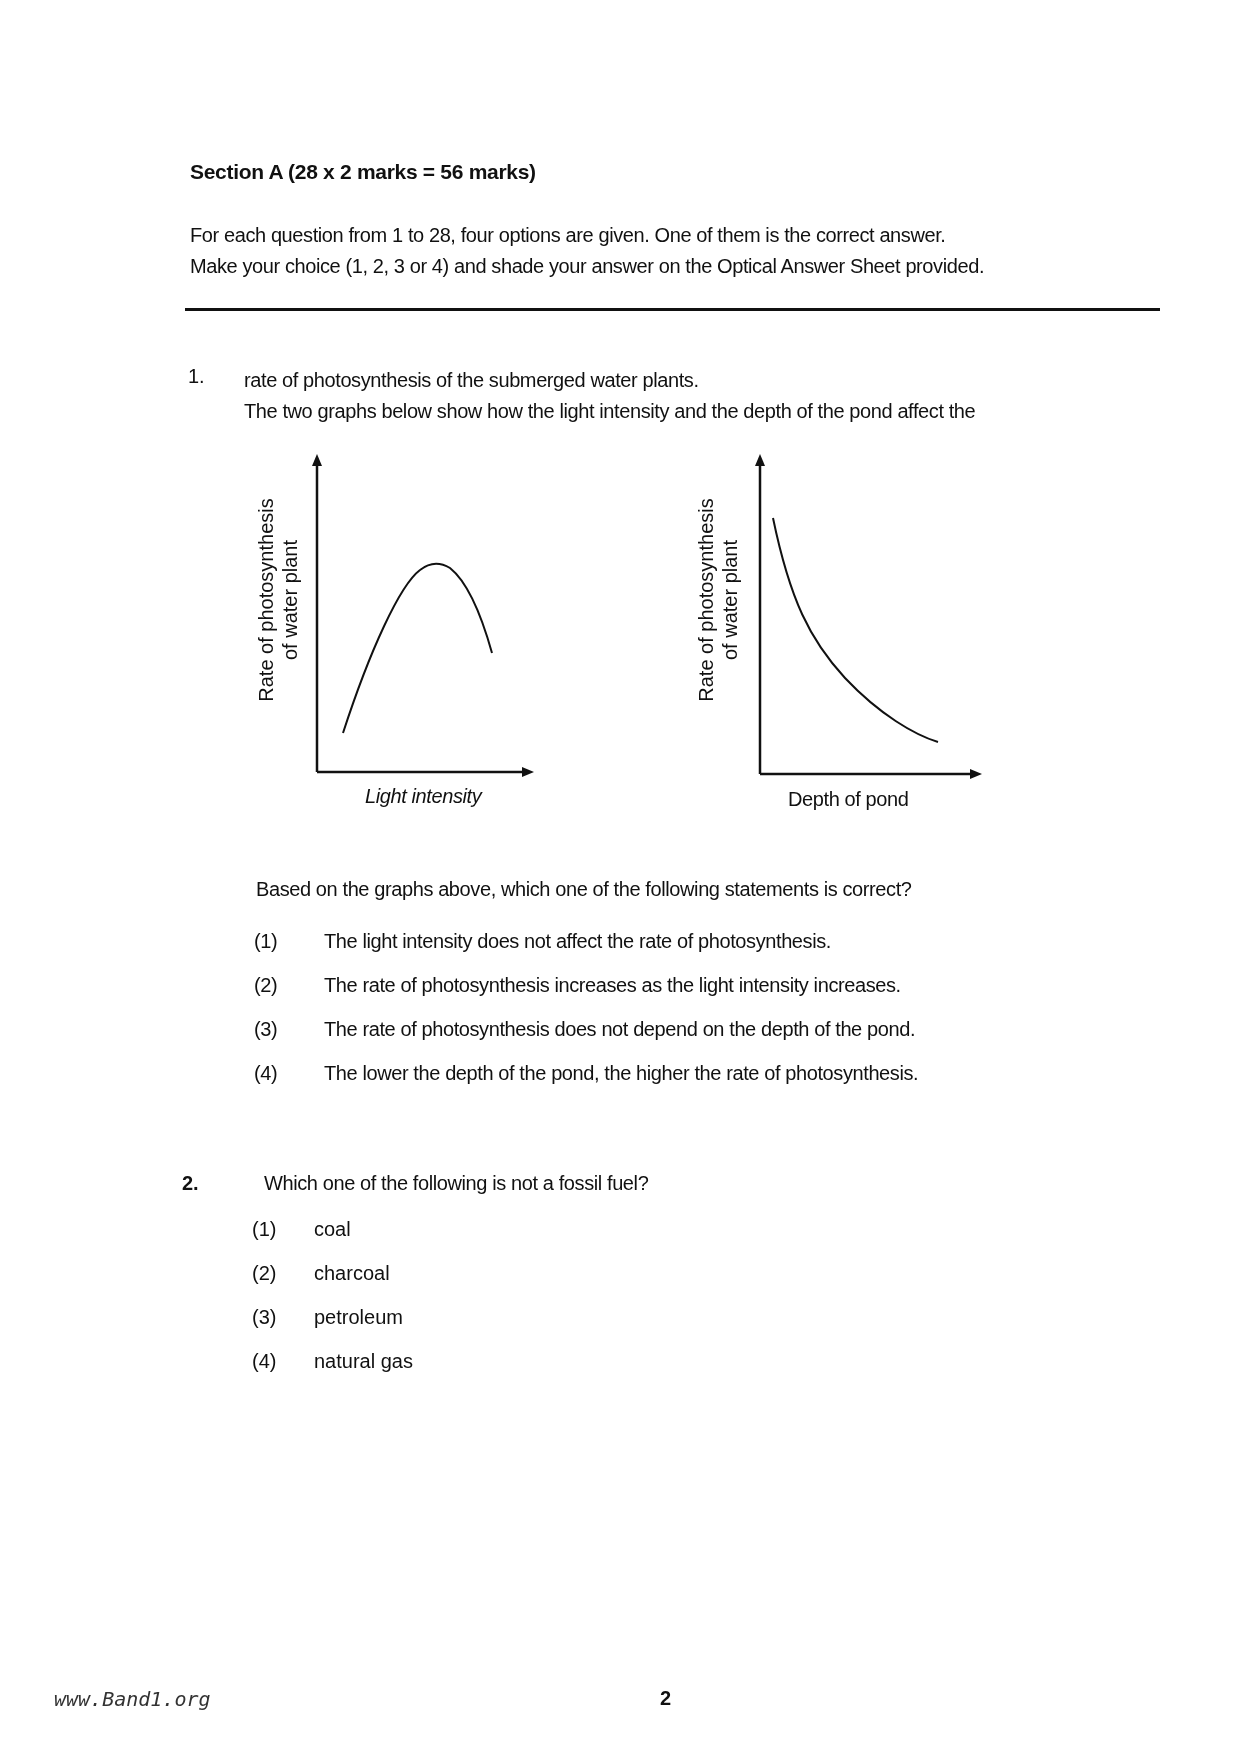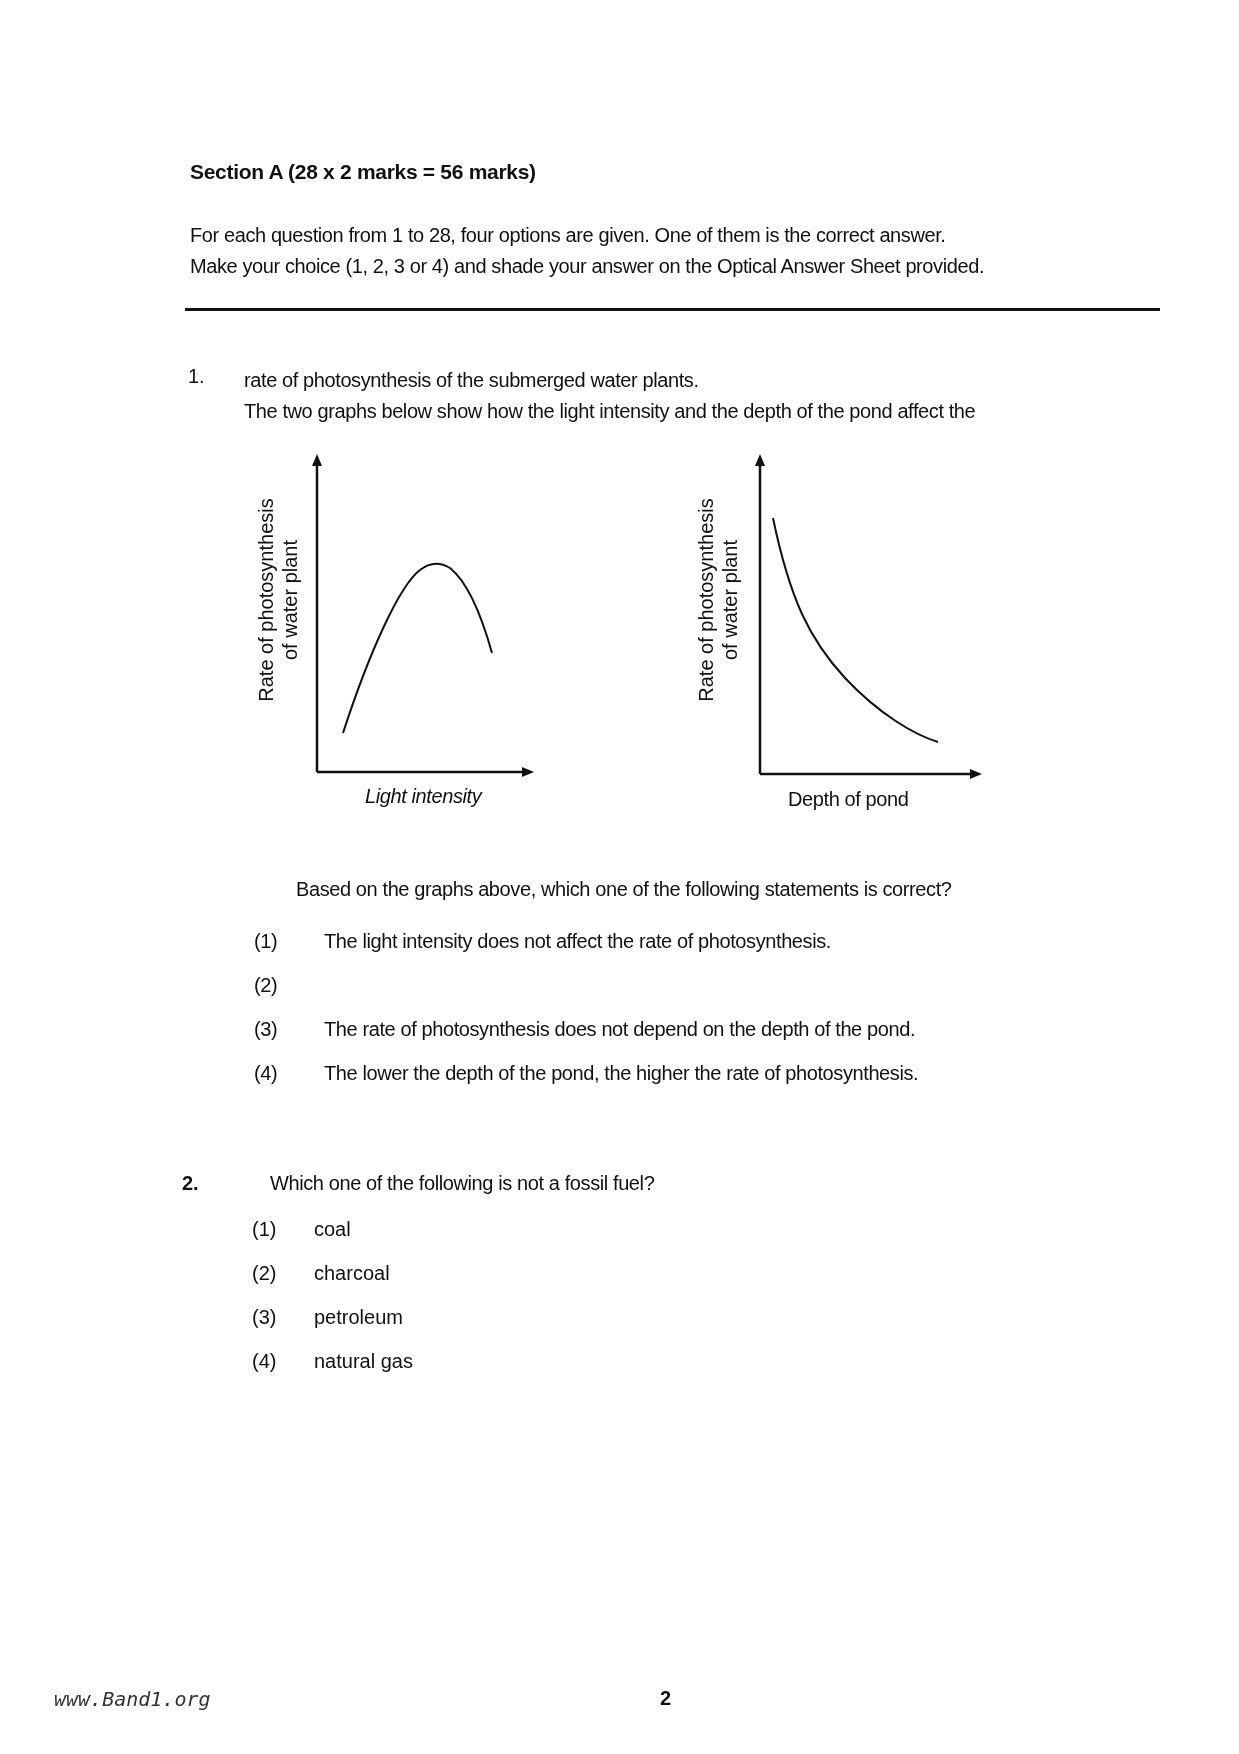--- a/index.html
+++ b/index.html
@@ -11,25 +11,25 @@
   .instructions { left:190px; top:220px; width:970px; font-size:20px; line-height:31px; letter-spacing:-0.4px; }
   .rule { left:185px; top:308px; width:975px; height:3px; background:#111; }
   .qnum { font-size:20px; }
   .q1-num { left:188px; top:365px; }
   .q1-text { left:244px; top:365px; width:920px; font-size:20px; line-height:31px; letter-spacing:-0.4px; }
   .graph { position:absolute; }
   .graph svg { overflow:visible; }
   .ylabel { position:absolute; transform:rotate(-90deg); transform-origin:left top;
             font-size:20px; line-height:24px; text-align:center; white-space:nowrap; }
   .xlabel { position:absolute; font-size:20px; letter-spacing:-0.4px; }
-  .q-prompt { left:256px; top:878px; font-size:20px; letter-spacing:-0.4px;margin-left:40px; }
+  .q-prompt { left:256px; top:878px; font-size:20px; letter-spacing:-0.4px; }
   .opt { position:absolute; font-size:20px; letter-spacing:-0.4px; display:flex; }
   .opt .n { width:70px; display:inline-block; }
   .q2-num { left:182px; top:1172px; font-weight:bold; }
-  .q2-text { left:270px; top:1172px; font-size:20px; letter-spacing:-0.4px; }
+  .q2-text { left:264px; top:1172px; font-size:20px; letter-spacing:-0.4px; }
   .opt2 { position:absolute; font-size:20px; display:flex; }
   .opt2 .n { width:62px; display:inline-block; }
   .footer-url { left:54px; top:1687px; font-family:"DejaVu Sans Mono", monospace; font-size:20px; color:#333;font-style:italic; }
   .page-num { left:660px; top:1687px; font-size:20px; font-weight:bold; }
 </style>
 </head>
 <body>
 
 <div class="abs section-title">Section A (28 x 2 marks = 56 marks)</div>
 
@@ -79,20 +79,21 @@
 </div>
 
 <div class="abs q-prompt">Based on the graphs above, which one of the following statements is correct?</div>
 
 <div class="opt" style="left:254px; top:930px;">
   <span class="n">(1)</span>
   <span>The light intensity does not affect the rate of photosynthesis.</span>
 </div>
 <div class="opt" style="left:254px; top:974px;">
   <span class="n">(2)</span>
+  <span>The rate of photosynthesis increases as the light intensity increases.</span>
 </div>
 <div class="opt" style="left:254px; top:1018px;">
   <span class="n">(3)</span>
   <span>The rate of photosynthesis does not depend on the depth of the pond.</span>
 </div>
 <div class="opt" style="left:254px; top:1062px;">
   <span class="n">(4)</span>
   <span>The lower the depth of the pond, the higher the rate of photosynthesis.</span>
 </div>
 

